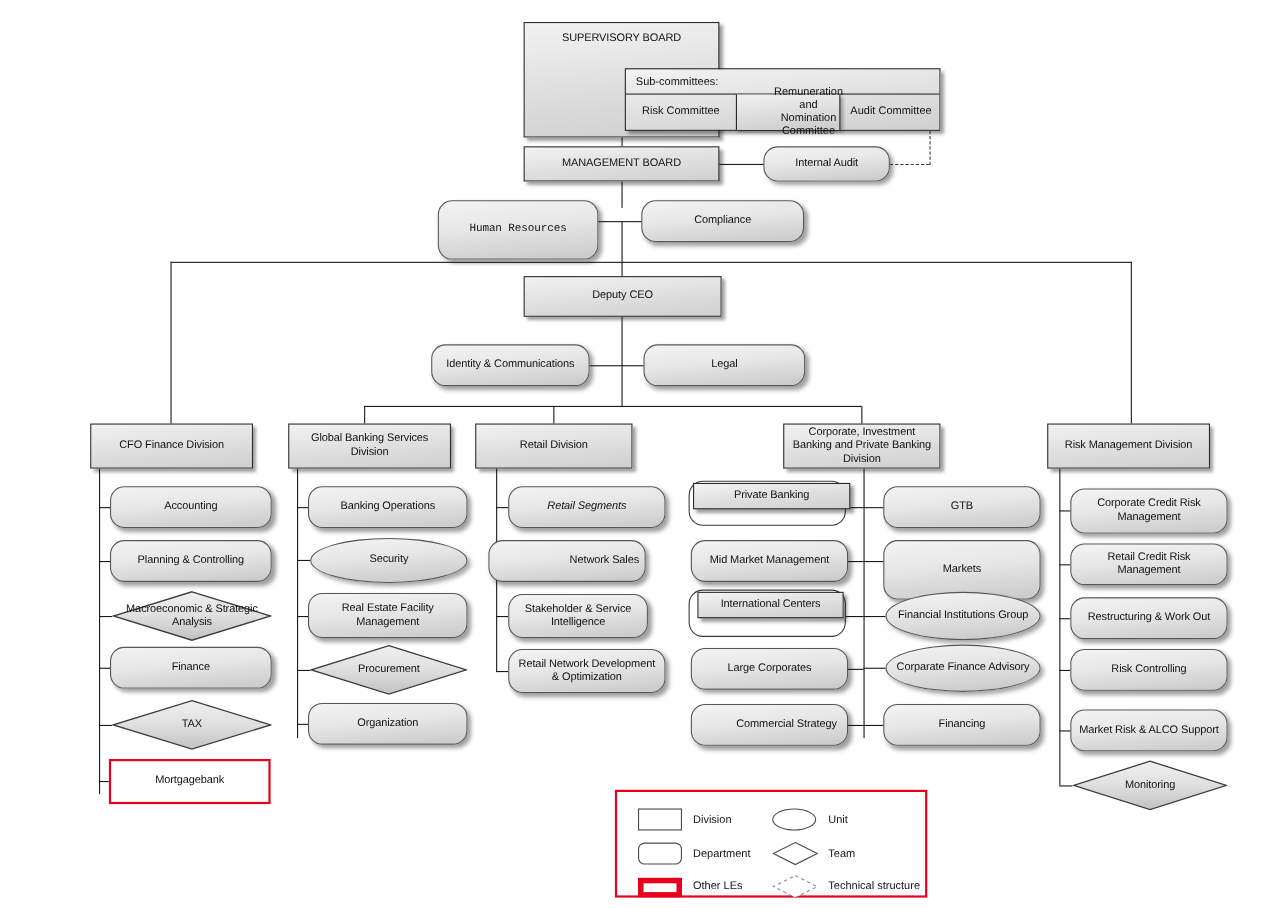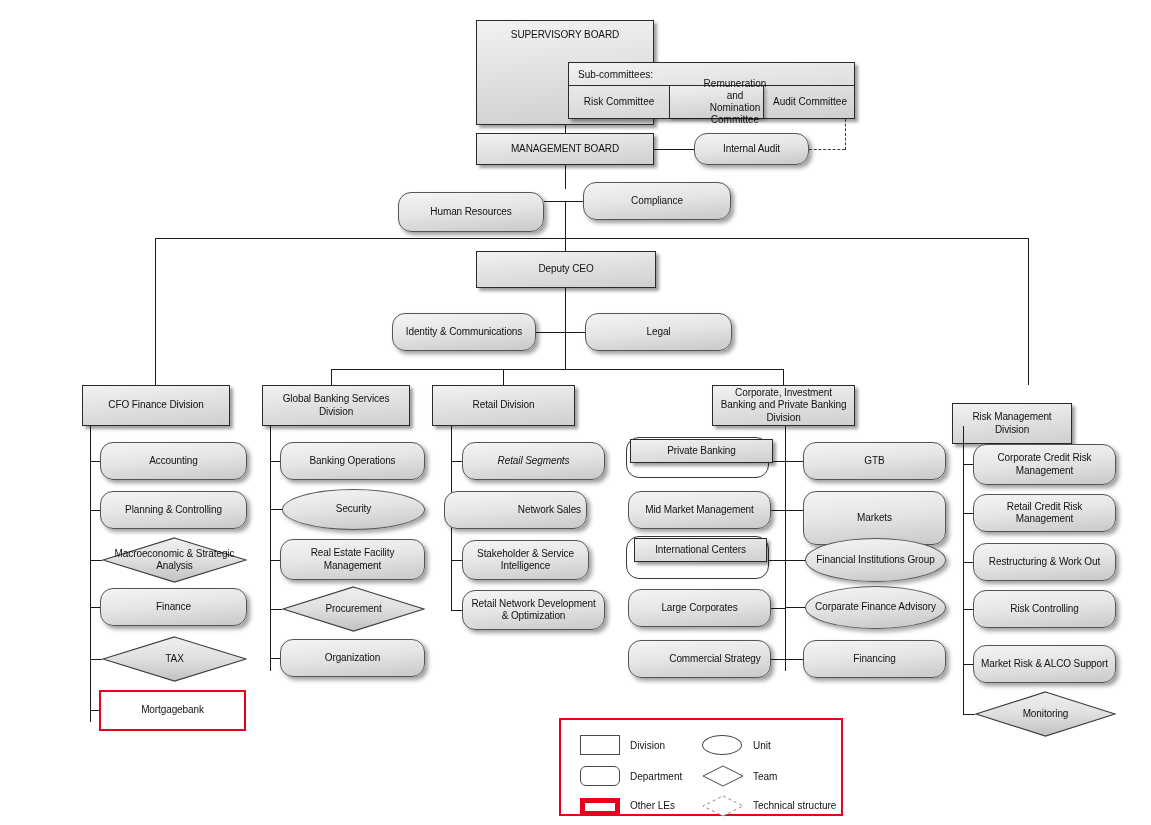--- a/index.html
+++ b/index.html
@@ -217,21 +217,21 @@
     <span>Internal Audit</span>
   </div>
 
   <div class="ln h" style="left:654px; top:149px; width:40px;"></div>
 
   <div class="dash-h" style="left:809px; top:149px; width:36px;"></div>
   <div class="dash-v" style="left:845px; top:119px; height:31px;"></div>
 
   <div class="ln v" style="left:565px; top:165px; height:24px;"></div>
 
-  <div class="node shape-department" style="left:398px; top:192px; width:146px; height:40px;">
+  <div class="node shape-department" style="left:398px; top:182px; width:146px; height:54px;font-family:Liberation Mono, monospace;">
     <span>Human Resources</span>
   </div>
   <div class="node shape-department" style="left:583px; top:182px; width:148px; height:38px;">
     <span>Compliance</span>
   </div>
   <div class="ln h" style="left:544px; top:201px; width:39px;"></div>
   <div class="ln v" style="left:565px; top:201px; height:37px;"></div>
 
   <div class="ln h" style="left:155px; top:238px; width:874px;"></div>
   <div class="ln v" style="left:155px; top:238px; height:147px;"></div>
@@ -412,21 +412,21 @@
   <div class="ln h" style="left:785px; top:607px; width:20px;"></div>
   <div class="node shape-unit" style="left:805px; top:586px; width:141px; height:43px;">
     <span>Corparate Finance Advisory</span>
   </div>
 
   <div class="ln h" style="left:785px; top:659px; width:18px;"></div>
   <div class="node shape-department" style="left:803px; top:640px; width:143px; height:38px;">
     <span>Financing</span>
   </div>
 
-  <div class="node shape-division" style="left:952px; top:385px; width:120px; height:41px;margin-top:18px;">
+  <div class="node shape-division" style="left:952px; top:385px; width:148px; height:41px;">
     <span>Risk Management Division</span>
   </div>
   <div class="ln v" style="left:963px; top:426px; height:288px;"></div>
 
   <div class="ln h" style="left:963px; top:464px; width:10px;"></div>
   <div class="node shape-department" style="left:973px; top:444px; width:143px; height:41px;">
     <span>Corporate Credit Risk Management</span>
   </div>
 
   <div class="ln h" style="left:963px; top:513px; width:10px;"></div>

